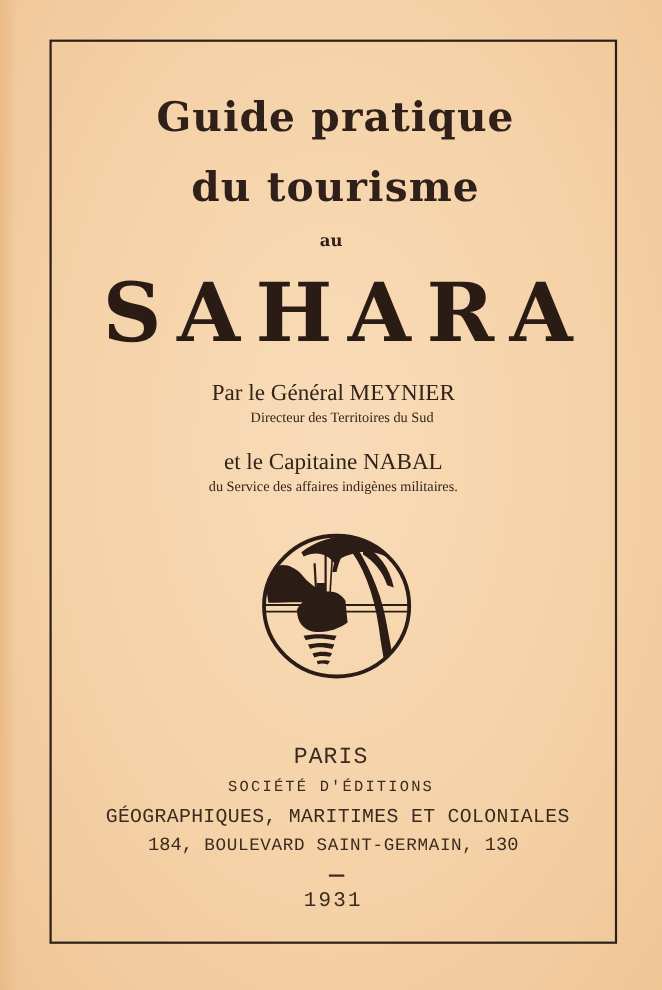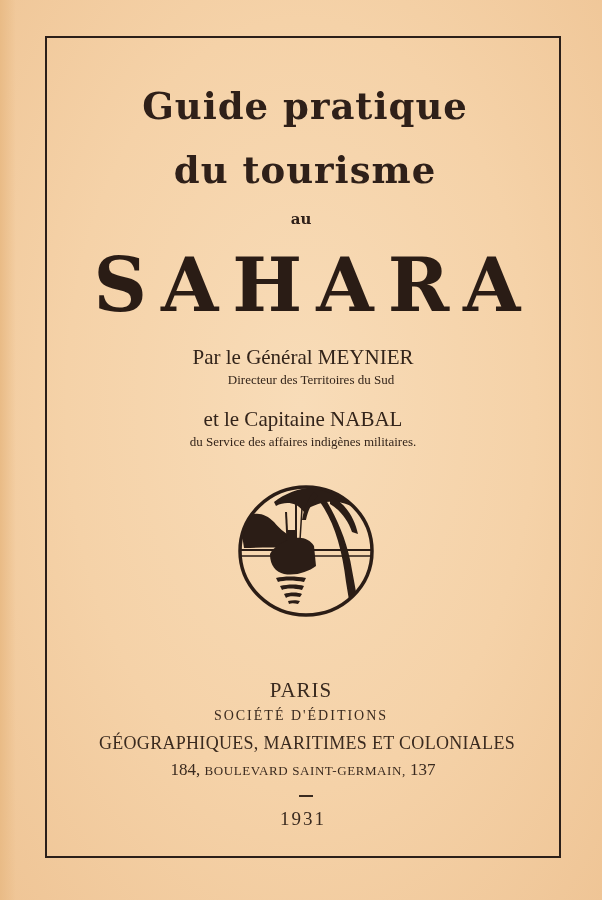--- a/index.html
+++ b/index.html
@@ -93,20 +93,21 @@
     }
     .emblem {
       position: absolute;
       left: 234px;
       top: 482px;
       width: 144px;
       height: 138px;
     }
     .pub {
       color: #3a2a1f;
+      font-family: Liberation Mono, monospace;
     }
     .city {
       top: 678px;
       font-size: 21px;
       letter-spacing: 1px;
     }
     .publisher-1 {
       top: 708px;
       font-size: 14px;
       letter-spacing: 2px;
@@ -116,21 +117,21 @@
       font-size: 18px;
       letter-spacing: 0.3px;
       left: 6px;
     }
     .address {
       top: 760px;
       font-size: 17px;
       left: 2px;
     }
     .address .sc {
-      font-size: 13px;
+      font-size: 16px;
       letter-spacing: 0.6px;
       margin-top: 16px;
     }
     .dash {
       position: absolute;
       left: 299px;
       top: 795px;
       width: 14px;
       height: 2px;
       background: #3a2a1f;
@@ -195,16 +196,16 @@
     <ellipse cx="72" cy="69" rx="66" ry="64" fill="none" stroke="#2b1d16" stroke-width="3.5"></ellipse>
   </svg>
 </div>
 
 <div class="line pub city">PARIS</div>
 <div class="line pub publisher-1">SOCIÉTÉ D'ÉDITIONS</div>
 <div class="line pub publisher-2">GÉOGRAPHIQUES, MARITIMES ET COLONIALES</div>
 <div class="line pub address">
   <span>184,</span>
   <span class="sc">BOULEVARD SAINT-GERMAIN,</span>
-  <span>137</span>
+  <span>130</span>
 </div>
 <div class="dash"></div>
 <div class="line pub year">1931</div>
 
 </body></html>

